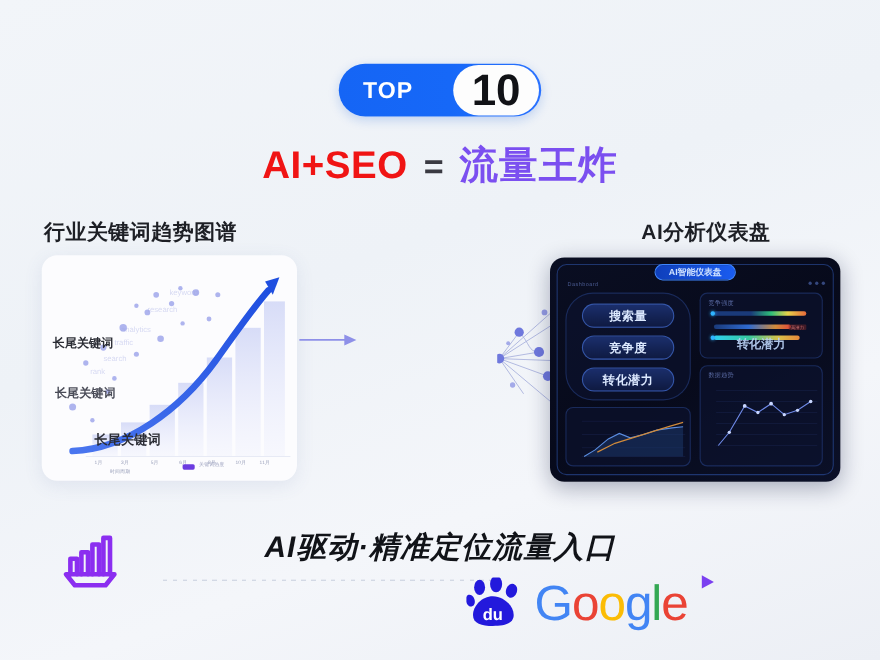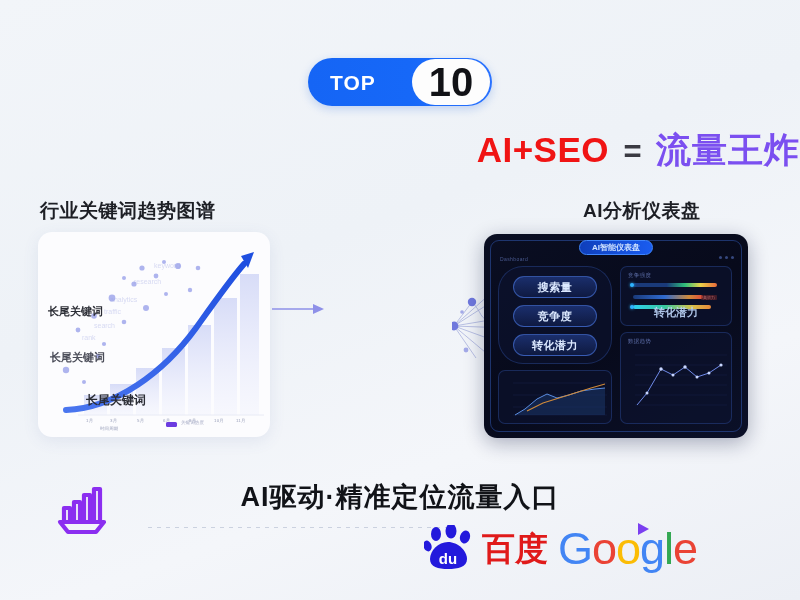--- a/index.html
+++ b/index.html
@@ -29,21 +29,21 @@
     width: 78px; height: 46px; background: #fdfdfd;
     border-radius: 24px; display: flex; align-items: center; justify-content: center;
   }
   .top-badge .num-pill span {
     color: #111216; font-size: 40px; font-weight: 700; line-height: 1;
   }
 
   
   .headline {
     position: absolute; left: 0; right: 0; top: 127px;
-    text-align: right; white-space: nowrap;
+    text-align: center; white-space: nowrap;
   }
   .headline .hl-red {
     color: #f01414; font-size: 35px; font-weight: 700; letter-spacing: .5px;
   }
   .headline .hl-eq {
     color: #3a3a42; font-size: 31px; font-weight: 700; margin: 0 10px;
   }
   .headline .hl-purple {
     color: #7b4ff0; font-size: 35px; font-weight: 700; letter-spacing: 1px;
   }
@@ -110,21 +110,21 @@
   .doc-title {
     position: absolute; left: 9px; bottom: 9px;
     font-size: 14px; font-weight: 700; color: #14161c; white-space: nowrap;
   }
 
   
   .net { position: absolute; left: 452px; top: 272px; }
 
   
   .dash {
-    position: absolute; left: 484px; top: 234px;
+    position: absolute; left: 500px; top: 234px;
     width: 264px; height: 204px;
     background: linear-gradient(150deg, #0a0e22 0%, #070a1b 50%, #0b1028 100%);
     border-radius: 13px;
     box-shadow: 0 5px 20px rgba(10,20,60,.32);
     overflow: hidden;
   }
   .dash-inner {
     position: absolute; left: 6px; top: 6px; right: 6px; bottom: 6px;
     border: 1px solid rgba(60,110,220,.42); border-radius: 9px;
   }
@@ -172,21 +172,21 @@
   .gauge-tag {
     position: absolute; right: 14px; top: 28px;
     font-size: 4px; color: #c06a6a; background: rgba(120,40,40,.5);
     padding: 0 2px; border-radius: 1px;
   }
 
   
   .tagline {
     position: absolute; left: 0; right: 0; top: 479px;
     text-align: center; font-size: 27px; font-weight: 700;
-    color: #111318; letter-spacing: 1px; white-space: nowrap;
+    color: #111318; letter-spacing: 1px; white-space: nowrap; font-style: italic;
   }
   .dash-rule {
     position: absolute; left: 148px; top: 527px; width: 300px; height: 1px;
     background: repeating-linear-gradient(90deg, #b9c2d4 0 4px, transparent 4px 9px);
     opacity: .7;
   }
   .bar-icon { position: absolute; left: 52px; top: 482px; }
   .logos { position: absolute; left: 424px; top: 525px; display: flex; align-items: center; gap: 10px; }
   .baidu-zh {
     color: #e01a1a; font-size: 33px; font-weight: 700;
@@ -405,21 +405,20 @@
     <svg width="52" height="46" viewBox="0 0 52 46">
       <g fill="#2319dc">
         <ellipse cx="12" cy="9" rx="5" ry="7"></ellipse>
         <ellipse cx="27" cy="6" rx="5.5" ry="7.5"></ellipse>
         <ellipse cx="41" cy="12" rx="5" ry="6.5" transform="rotate(18 41 12)"></ellipse>
         <ellipse cx="3.5" cy="21" rx="4" ry="5.5" transform="rotate(-18 3.5 21)"></ellipse>
         <path d="M24 17 C 34 17, 43 26, 43 34 C 43 42, 34 44, 24 44 C 14 44, 6 42, 6 34 C 6 26, 14 17, 24 17 Z"></path>
       </g>
       <text x="24" y="39" fill="#ffffff" font-size="15" font-weight="700" text-anchor="middle" font-family="'Liberation Sans',sans-serif">du</text>
     </svg>
-    <span class="baidu-zh">百度</span>
     <span class="google-wm">
       <span class="g-b">G</span>
       <span class="g-r">o</span>
       <span class="g-y">o</span>
       <span class="g-b">g</span>
       <span class="g-g">l</span>
       <span class="g-r">e</span>
     </span>
   </div>
   <div class="play-tri"></div>

